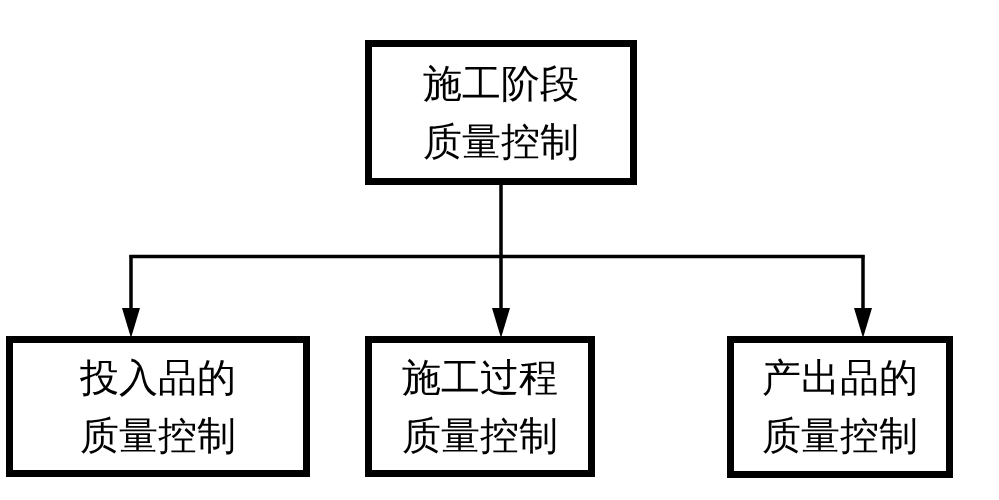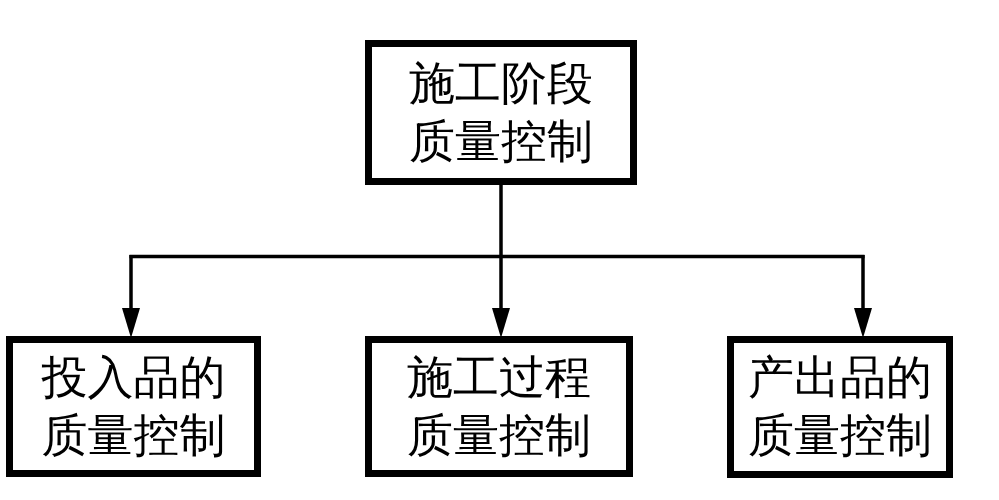--- a/index.html
+++ b/index.html
@@ -26,27 +26,27 @@
     position: absolute;
     box-sizing: border-box;
     border: 7px solid #000000;
     background: #ffffff;
     display: flex;
     flex-direction: column;
     align-items: center;
     justify-content: center;
     text-align: center;
     color: #000000;
-    font-size: 46px;
+    font-size: 39px;
     line-height: 58px;
     white-space: nowrap;
   }
   .node-root   { left: 365px; top: 40px;  width: 272px; height: 145px; }
-  .node-left   { left: 6px;   top: 336px; width: 255px; height: 141px; }
-  .node-middle { left: 365px; top: 336px; width: 268px; height: 141px; }
+  .node-left   { left: 6px;   top: 336px; width: 304px; height: 141px; }
+  .node-middle { left: 365px; top: 336px; width: 230px; height: 141px; }
   .node-right  { left: 727px; top: 336px; width: 226px; height: 142px; }
   .node span { display: block; }
 </style>
 </head>
 <body>
 
 <div class="canvas">
 
   <svg class="connectors" viewBox="0 0 999 500" xmlns="http://www.w3.org/2000/svg">
     <g stroke="#000000" stroke-width="3.5" fill="none">

